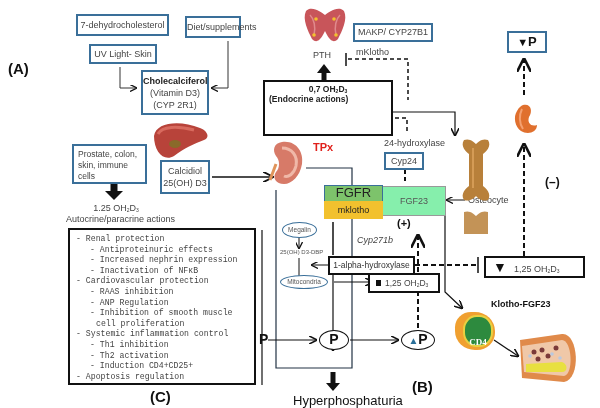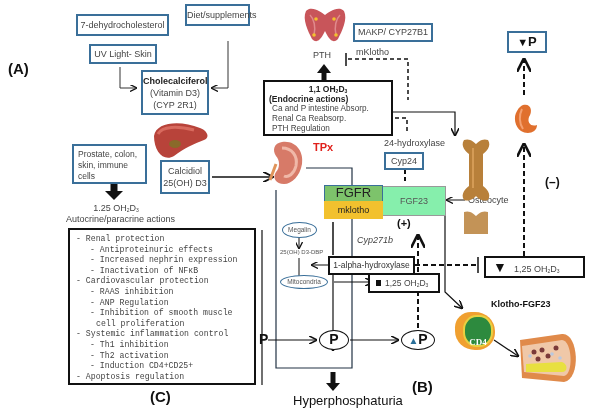--- a/index.html
+++ b/index.html
@@ -85,21 +85,21 @@
 
   <path d="M114,184 L114,192" stroke="#111" stroke-width="7"></path>
   <path d="M105,191 L123,191 L114,200 Z" fill="#111"></path>
 </svg>
 
 <div class="panel" style="left:8px;top:60px;">(A)</div>
 <div class="panel" style="left:412px;top:378px;">(B)</div>
 <div class="panel" style="left:150px;top:388px;">(C)</div>
 
 <div class="bbox" style="left:76px;top:14px;width:93px;height:22px;line-height:18px;">7-dehydrocholesterol</div>
-<div class="bbox" style="left:185px;top:4px;width:65px;height:22px;line-height:18px;">Diet/supplements</div>
+<div class="bbox" style="left:185px;top:16px;width:56px;height:22px;line-height:18px;">Diet/supplements</div>
 <div class="bbox" style="left:89px;top:44px;width:68px;height:20px;line-height:16px;">UV Light- Skin</div>
 <div class="bbox" style="left:141px;top:70px;width:68px;height:45px;padding-top:3px;">
   <div style="font-weight:bold;color:#222;">Cholecalciferol</div>
   <div>(Vitamin D3)</div>
   <div>(CYP 2R1)</div>
 </div>
 
 <svg class="abs" style="left:150px;top:118px;" width="60" height="42">
   <path d="M4,18 C6,4 30,2 50,10 C58,13 60,20 54,22 C44,26 34,30 24,38 C14,44 4,34 4,18 Z" fill="#b8433a"></path>
   <path d="M8,16 C12,8 28,8 44,12" stroke="#d86a5e" stroke-width="3" fill="none"></path>
@@ -144,28 +144,23 @@
     <circle cx="32" cy="14" r="1.8" fill="#f2c12e"></circle>
   <circle cx="12" cy="30" r="1.8" fill="#f2c12e"></circle>
     <circle cx="34" cy="30" r="1.8" fill="#f2c12e"></circle>
 </svg>
 <div class="lbl" style="left:313px;top:50px;">PTH</div>
 <div class="bbox" style="left:353px;top:23px;width:80px;height:19px;line-height:15px;">MAKP/ CYP27B1</div>
 <div class="lbl" style="left:356px;top:47px;">mKlotho</div>
 
 <div class="kbox" style="left:263px;top:80px;width:130px;height:56px;padding:2px 4px;">
   <div style="text-align:center;font-weight:bold;color:#222;font-size:8.5px;">
-    <span>1,1 OH</span><span class="sub">2</span><span>D</span><span class="sub">3</span>
+    <span>0,7 OH</span><span class="sub">2</span><span>D</span><span class="sub">3</span>
   </div>
   <div style="font-weight:bold;color:#222;font-size:8.5px;line-height:10px;">(Endocrine actions)</div>
-  <div style="padding-left:3px;line-height:10px;font-size:8.2px;">
-    <div>Ca and P intestine Absorp.</div>
-    <div>Renal Ca Reabsorp.</div>
-    <div>PTH Regulation</div>
-  </div>
 </div>
 
 <svg class="abs" style="left:268px;top:140px;" width="36" height="48">
   <path d="M14,2 C28,0 36,12 34,24 C32,36 24,44 16,44 C8,44 4,38 8,32 C12,28 12,20 8,16 C4,10 6,3 14,2 Z" fill="#d77a68"></path>
   <path d="M14,8 C24,8 30,16 28,26 C26,34 20,38 16,36" stroke="#f0b8a8" stroke-width="3" fill="none"></path>
   <path d="M8,24 L2,40" stroke="#e0945a" stroke-width="3"></path>
 </svg>
 <div class="lbl" style="left:313px;top:141px;font-size:11px;font-weight:bold;color:#e0201b;">TPx</div>
 
 <div class="lbl" style="left:384px;top:138px;">24-hydroxylase</div>

